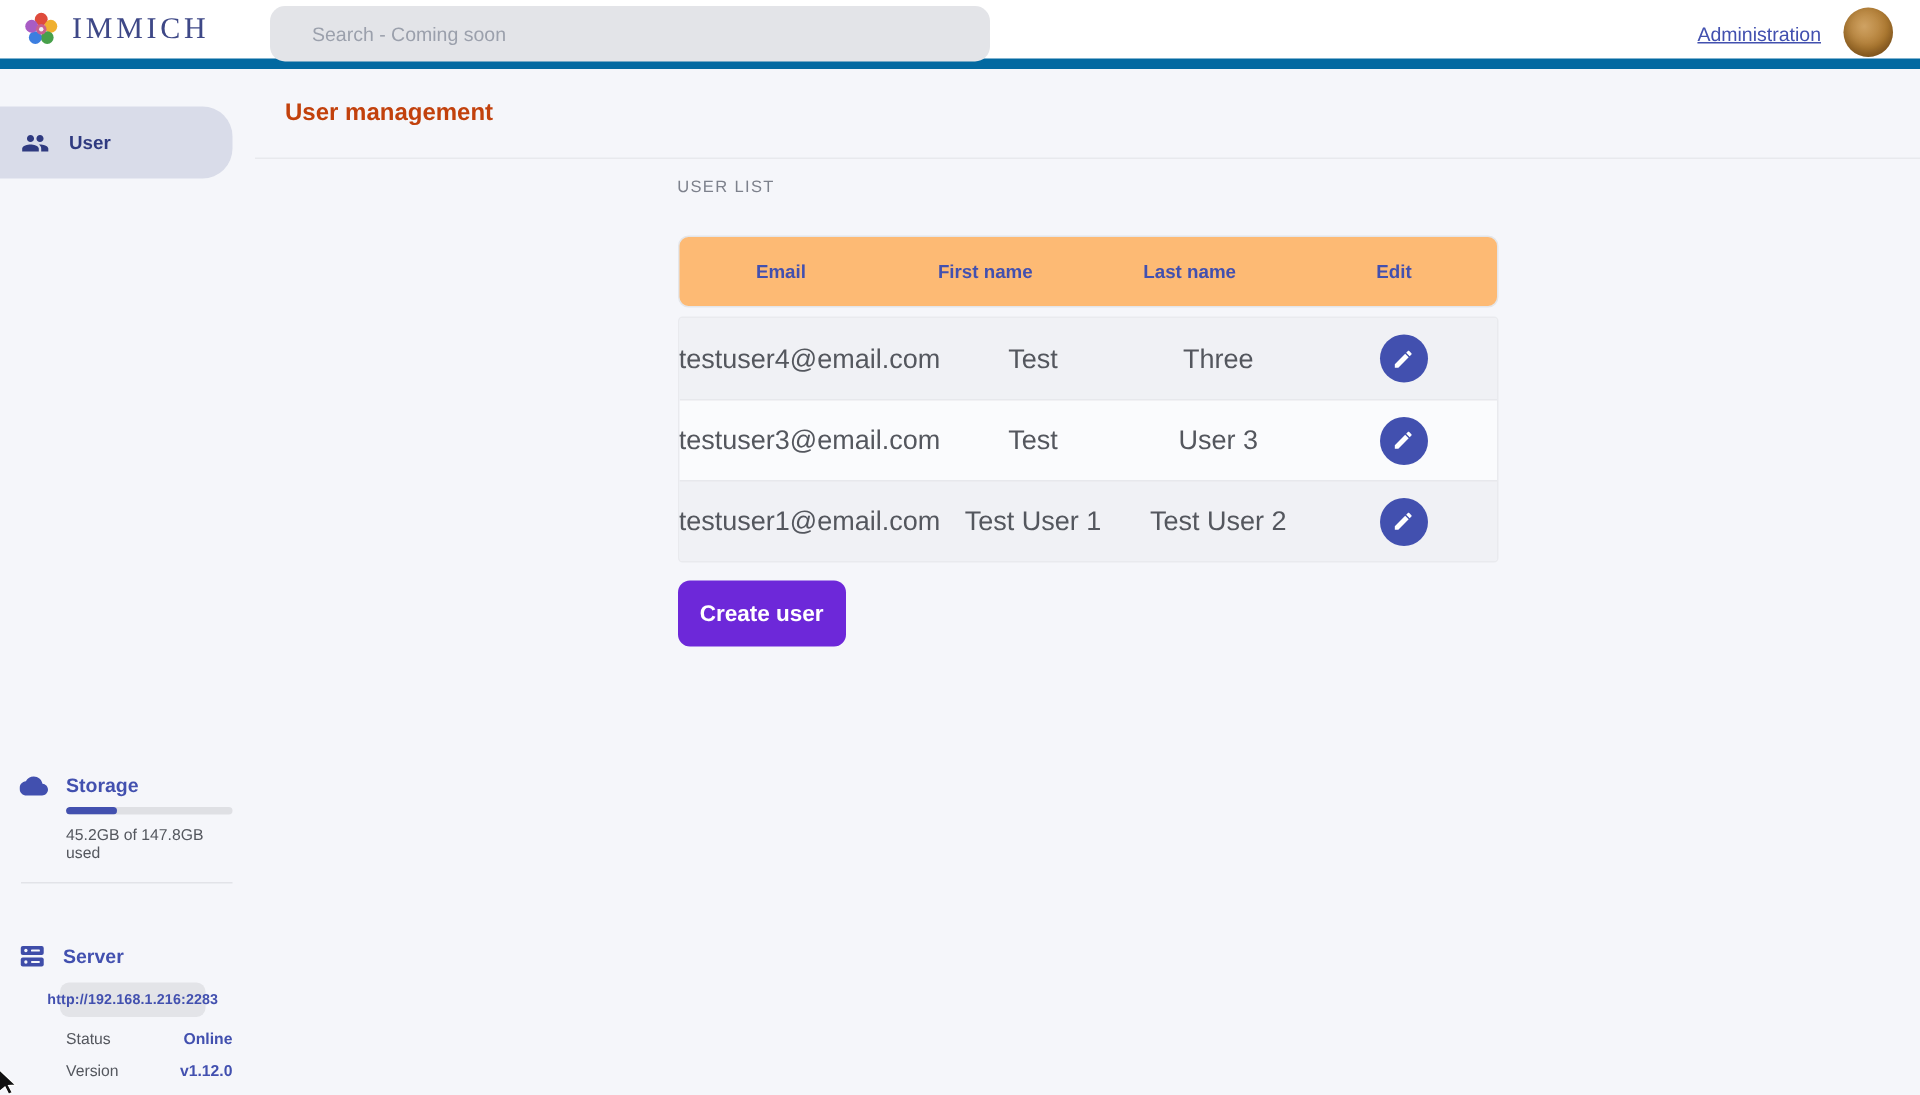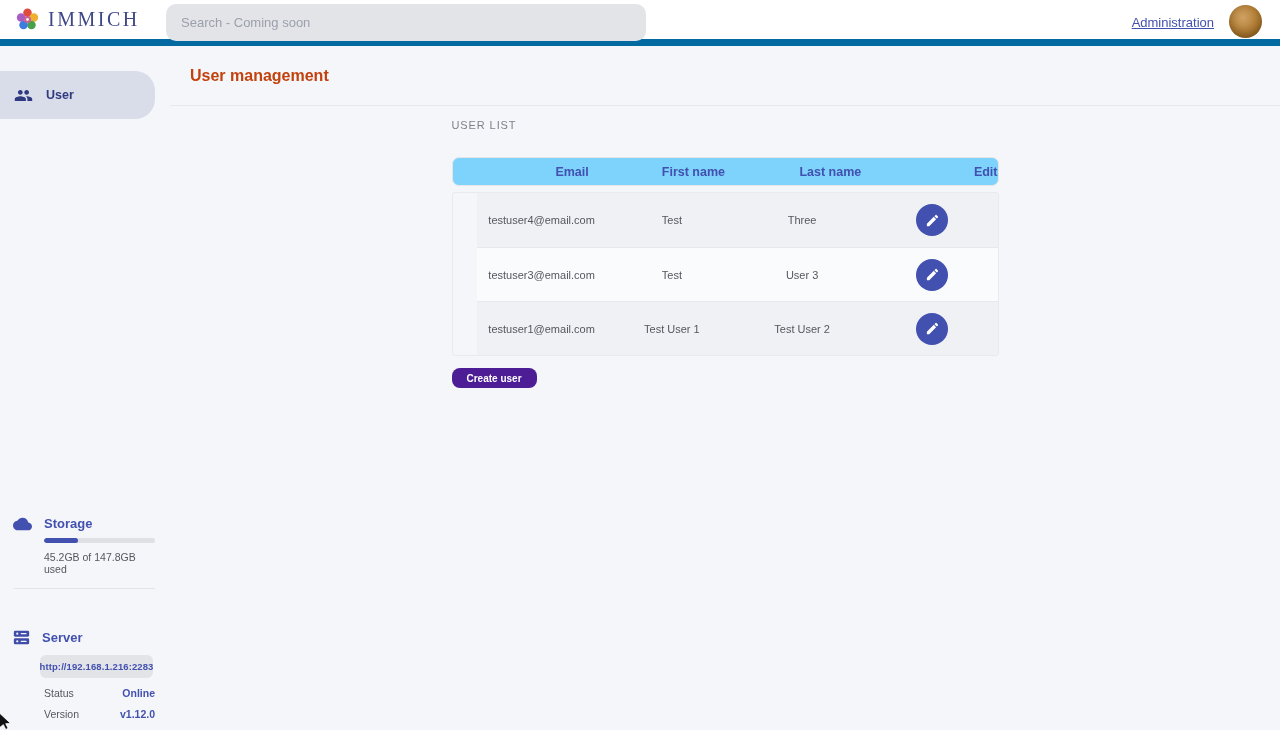--- a/index.html
+++ b/index.html
@@ -16,23 +16,23 @@
   .topnav {
     height:46px; background:#ffffff; border-bottom:7px solid #0369a1;
     display:flex; align-items:center; position:relative; z-index:2;
   }
   .brand { display:flex; align-items:center; gap:9px; padding-left:16px; }
   .brand-name {
     font-family:"Liberation Serif", serif;
     font-size:20px; letter-spacing:2.5px; color:#3e4887; font-weight:500;
   }
   .search-input {
-    position:absolute; left:166px; top:4px; width:480px; height:37px;
+    position:absolute; left:180px; top:4px; width:480px; height:37px;
     background:#e3e4e8; border:none; border-radius:10px;
-    padding:0 15px; font-size:13px; color:#555a63; outline:none;
+    padding:0 28px; font-size:13px; color:#555a63; outline:none;
     font-family:"Liberation Sans", sans-serif;
   }
   .search-input::placeholder { color:#9ba0ac; }
   .admin-link {
     position:absolute; right:66px; top:15px;
     font-size:13px; font-weight:normal; color:#4250af;
     text-decoration:underline; cursor:pointer;
   }
   .avatar {
     position:absolute; right:18px; top:5px; width:33px; height:33px; border-radius:50%;
@@ -54,21 +54,21 @@
   .nav-item .icn { display:flex; }
 
   .sidebar-footer { position:absolute; bottom:10px; left:0; width:156px; }
   .sf-row { display:flex; align-items:center; gap:12px; padding-left:13px;margin-top:40px; }
   .sf-title { font-size:13px; font-weight:bold; color:#4250af; }
   .progress-track { margin:7px 0 0 44px; width:111px; height:5px; background:#dfe0e4; border-radius:3px; overflow:hidden; }
   .progress-fill { height:100%; background:#4250af; border-radius:3px; width:0; }
   .usage-text { margin:8px 0 0 44px; font-size:10.5px; color:#54575e; }
   .sf-divider { margin:13px 0 13px 14px; width:141px; border:none; border-top:1px solid #e2e3e8; }
   .url-pill {
-    margin:9px 0 0 40px; width:113px; height:23px; background:#e3e4e8; border-radius:6px;
+    margin:9px 0 0 40px; width:97px; height:23px; background:#e3e4e8; border-radius:6px;
     display:flex; align-items:center; justify-content:center;
     font-size:9.5px; font-weight:bold; color:#4250af; letter-spacing:.1px;
   }
   .kv { display:flex; justify-content:space-between; margin:9px 0 0 44px; width:111px; font-size:10.5px; }
   .kv .k { color:#54575e; }
   .kv .v { color:#4250af; font-weight:bold; }
 
   
   .content { flex:1; min-width:0; }
   .page-header {
@@ -76,40 +76,40 @@
     display:flex; align-items:center; padding-left:20px;
   }
   .page-title { font-size:16px; font-weight:bold; color:#c2410c; }
   .page-body { padding-top:13px; }
   .table-wrap { width:547px; margin:0 auto; }
   .section-label {
     font-size:11px; font-weight:normal; letter-spacing:.9px;
     color:#7d818c; margin-bottom:26px;
   }
   .thead {
-    height:29px; background:#7dd3fc; border:1px solid #e4e6ea; border-radius:7px;
+    height:48px; background:#fdba74; border:1px solid #e4e6ea; border-radius:7px;
     display:grid; grid-template-columns:repeat(4,1fr); align-items:center;
-    text-align:right; font-size:12.5px; font-weight:bold; color:#4250af;
+    text-align:center; font-size:12.5px; font-weight:bold; color:#4250af;
   }
   .rows { margin-top:6px; border:1px solid #e9eaee; border-radius:3px; overflow:hidden; }
   .row {
     height:54px; display:grid; grid-template-columns:repeat(4,1fr);
-    align-items:center; text-align:center; font-size:11px; color:#54575e;margin-left:24px;
+    align-items:center; text-align:center; font-size:18px; color:#54575e;
   }
   .row:nth-child(odd)  { background:#f0f1f5; }
   .row:nth-child(even) { background:#fafbfd; }
   .row + .row { border-top:1px solid #e7e8ec; }
   .edit-btn {
     width:32px; height:32px; border-radius:50%; background:#4250af; border:none;
     margin:0 auto; display:flex; align-items:center; justify-content:center; cursor:pointer;
   }
   .create-btn {
-    margin-top:12px; height:20px; padding:0 15px;
-    background:#4c1d95; color:#ffffff; border:none; border-radius:8px;
-    font-size:10px; font-weight:bold; cursor:pointer;
+    margin-top:12px; height:44px; padding:0 15px;
+    background:#6d28d9; color:#ffffff; border:none; border-radius:8px;
+    font-size:15px; font-weight:bold; cursor:pointer;
     font-family:"Liberation Sans", sans-serif;
   }
 
   .mouse-cursor { position:absolute; left:-2px; top:713px; z-index:9; }
 </style>
 </head>
 <body>
 
 <header class="topnav">
   <div class="brand">

